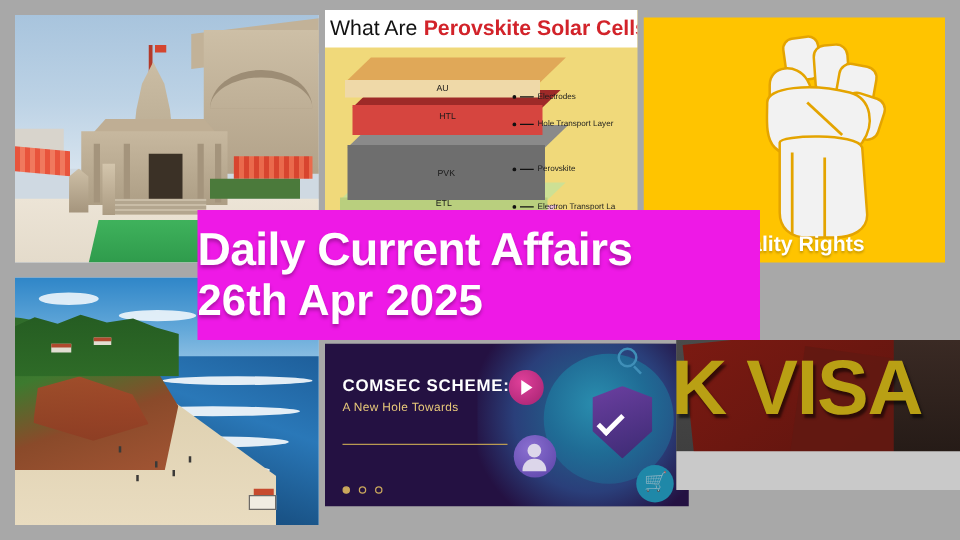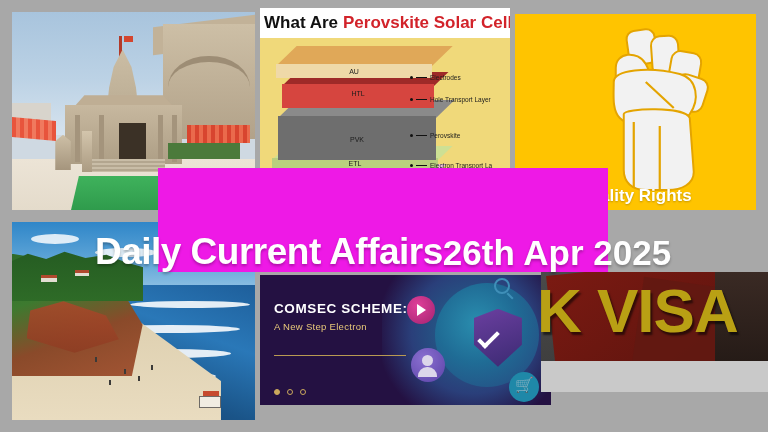--- a/index.html
+++ b/index.html
@@ -159,21 +159,21 @@
     background: #c64a2e;
   }
 
   
   #perov { left: 260px; top: 8px; width: 250px; height: 202px; background: #f0d97a; }
   #perov .titlebar {
     position: absolute; left: 0; top: 0; width: 100%; height: 30px;
     background: #fff; display: flex; align-items: center; padding-left: 4px;
     white-space: nowrap; overflow: hidden;
   }
-  #perov .t1 { color: #111; font-weight: bold; font-size: 17px; }
+  #perov .t1 { color: #111; font-weight: normal; font-size: 17px; }
   #perov .t2 { color: #d2232a; font-weight: bold; font-size: 17px; margin-left: 5px; }
   #perov .body { position: absolute; left: 0; top: 30px; width: 100%; height: 172px; }
 
   .slab { position: absolute; }
   .slab .top {
     position: absolute; left: 0; top: 0; width: 100%; height: 14px;
     transform: skewX(-46deg); transform-origin: bottom left;
   }
   .slab .front {
     position: absolute; left: 0; top: 12px; width: 100%;
@@ -316,21 +316,21 @@
     position: absolute; left: -4px; top: 8px; width: 108%;
     color: #b9a014; font-size: 62px; font-weight: bold; letter-spacing: -1px;
     line-height: 1; white-space: nowrap;
     text-shadow: 2px 3px 2px rgba(0,0,0,.55);
   }
 
   
   #banner {
     position: absolute; left: 158px; top: 168px; width: 450px; height: 104px;
     background: #ee19e6; z-index: 50;
-    display: flex; flex-direction: row; align-items: flex-end; justify-content: center;
+    display: flex; flex-direction: column; align-items: flex-start; justify-content: center;
   }
   #banner .line {
     color: #fff; font-weight: bold; text-align: center; white-space: nowrap;
     text-shadow: 0 2px 3px rgba(0,0,0,.28);
     line-height: 1.05;
   }
   #banner .l1 { font-size: 37px; letter-spacing: -0.5px; }
   #banner .l2 { font-size: 35px; letter-spacing: 0px; margin-top: 3px; }
 </style>
 </head>
@@ -474,21 +474,21 @@
   <div class="panel" id="comsec">
     <div class="glowA"></div>
     <div class="bigcircle"></div>
     <div class="magnify"></div>
     <div class="shield"></div>
     <div class="check"></div>
     <div class="play"></div>
     <div class="avatar"></div>
     <div class="cart"></div>
     <h1>COMSEC SCHEME:</h1>
-    <div class="sub">A New Step Electron</div>
+    <div class="sub">A New Hole Towards</div>
     <div class="rule"></div>
     <div class="dots">
       <i class="on"></i>
       <i></i>
       <i></i>
     </div>
   </div>
 
   <div class="panel" id="kvisa">
     <div class="bgdark"></div>

